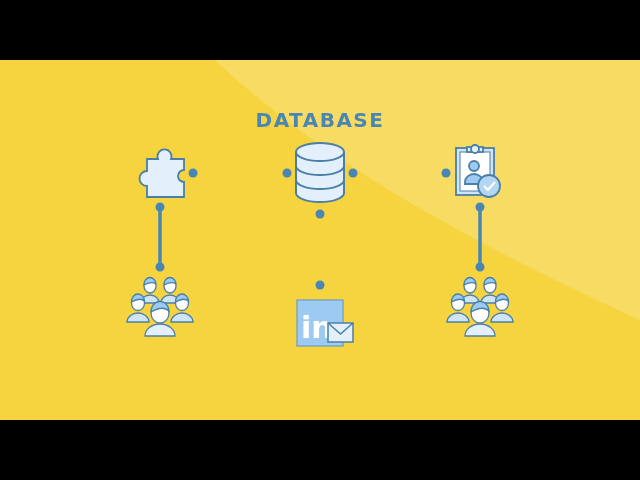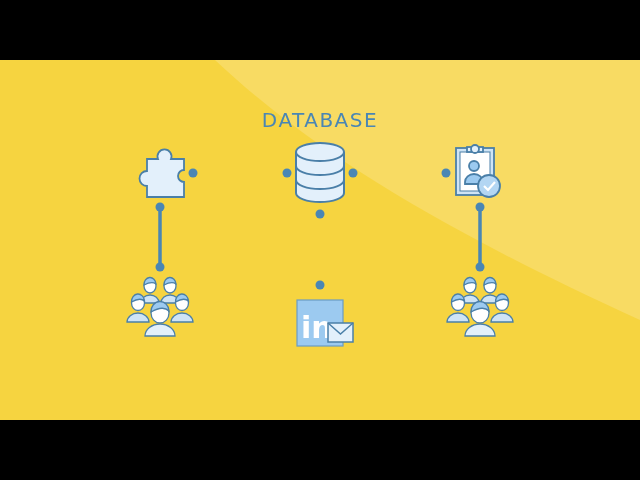--- a/index.html
+++ b/index.html
@@ -14,21 +14,21 @@
       width: 640px; height: 360px;
       overflow: hidden;
     }
     .stage svg { position: absolute; left: 0; top: 0; }
     .title {
       position: absolute;
       left: 0; width: 640px;
       top: 48px;
       text-align: center;
       font-family: "DejaVu Sans", sans-serif;
-      font-weight: normal;
+      font-weight: bold;
       font-size: 20px;
       letter-spacing: 1.5px;
       color: #4a86b4;
     }
   </style>
 </head>
 <body>
 
 <div class="stage">
   <svg width="640" height="360" viewBox="0 60 640 360">

